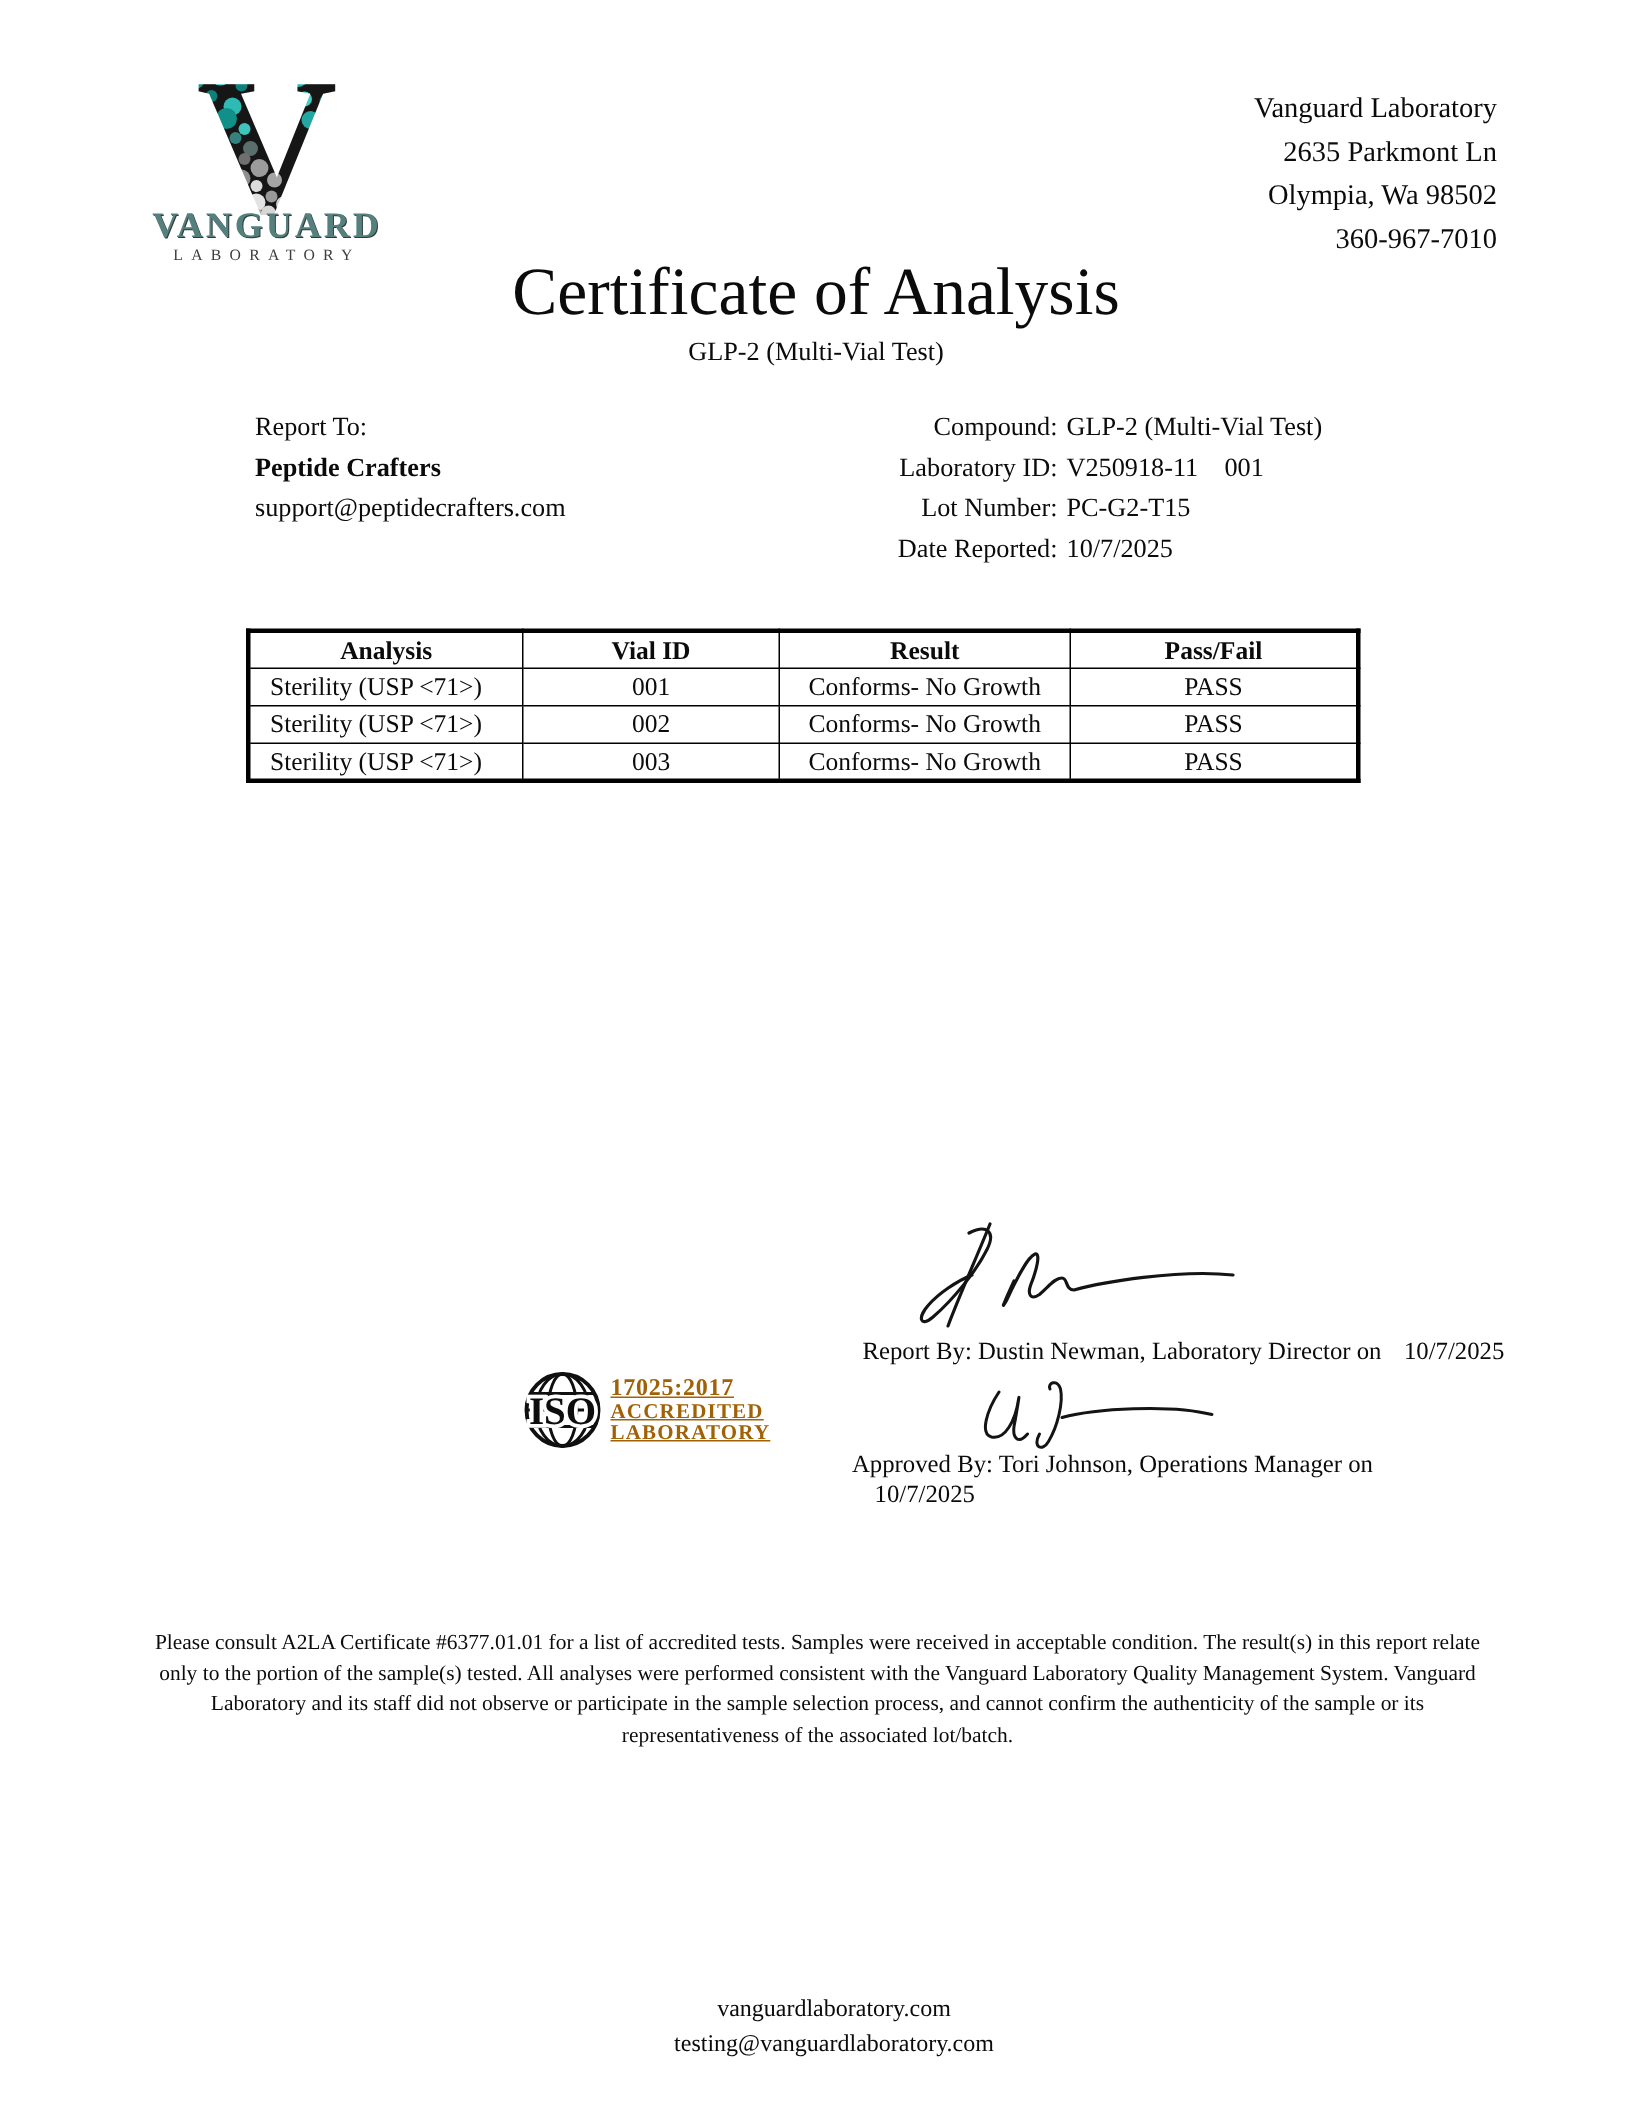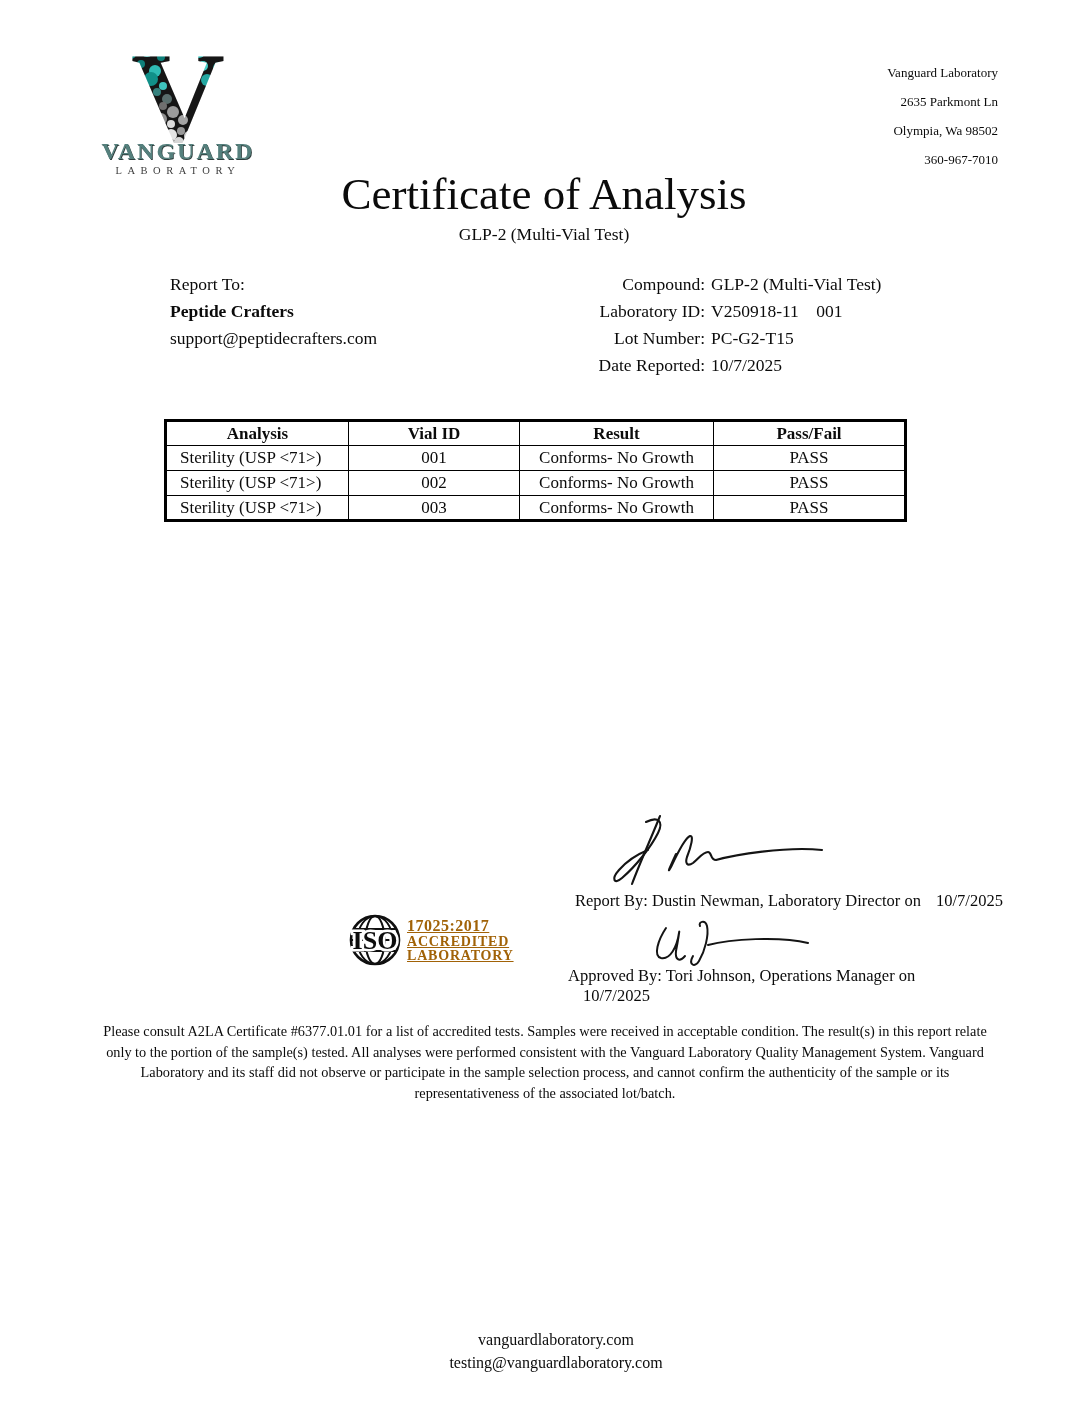--- a/index.html
+++ b/index.html
@@ -23,21 +23,21 @@
     text-shadow:0.7px 0.7px 0 #2e3d3c;
     margin-top:-6px;
     white-space:nowrap;
   }
   .logo-sub {
     font-size:10.5px; letter-spacing:5.5px; color:#3e3e3e;
     margin-top:0px; white-space:nowrap;
   }
 
   
-  .address { position:absolute; top:58px; right:90px; text-align:right; font-size:13px; line-height:29px; }
+  .address { position:absolute; top:58px; right:90px; text-align:right; font-size:19px; line-height:29px; }
 
   
   .title    { position:absolute; top:168px; left:0; width:100%; text-align:center; font-size:45px; font-weight:normal; }
   .subtitle { position:absolute; top:224px; left:0; width:100%; text-align:center; font-size:17.5px; }
 
   
   .report-to { position:absolute; left:170px; top:271px; font-size:17.5px; line-height:27px; }
   .report-to .company { font-weight:bold;font-family:Liberation Serif, serif; }
 
   
@@ -75,21 +75,21 @@
   .sig-date { margin-left:15px; }
 
   
   .iso-badge { position:absolute; left:348px; top:913px; display:flex; align-items:center; }
   .iso-text { margin-left:5px; color:#a16207; }
   .iso-l1 { font-size:16px;   font-weight:bold; text-decoration:underline; letter-spacing:0.5px; line-height:18px; }
   .iso-l2, .iso-l3 { font-size:14px; font-weight:bold; text-decoration:underline; letter-spacing:0.8px; line-height:14.5px; }
 
   
   .disclaimer {
-    position:absolute; left:103px; top:1021px; width:884px;
+    position:absolute; left:103px; top:1085px; width:884px;
     text-align:center; font-size:14.3px; line-height:20.5px;
   }
 
   
   .footer { position:absolute; left:12px; top:1328px; width:100%; text-align:center; font-size:16px; line-height:23px; }
 </style>
 </head>
 <body>
 
 <div class="page">

